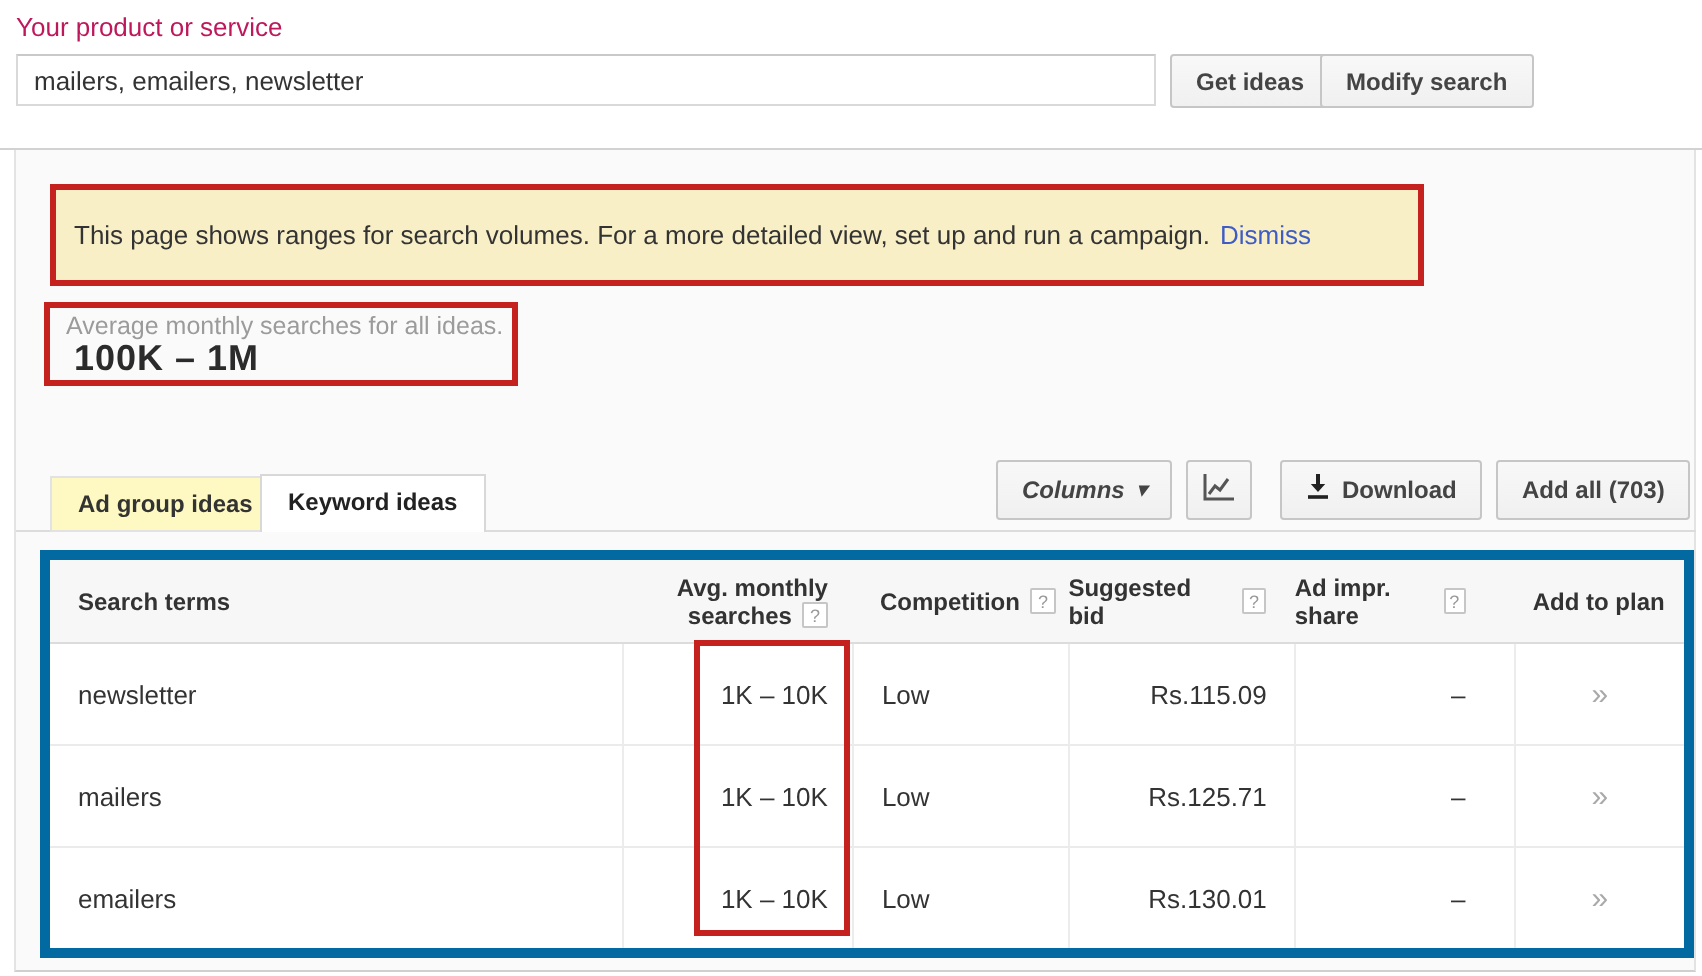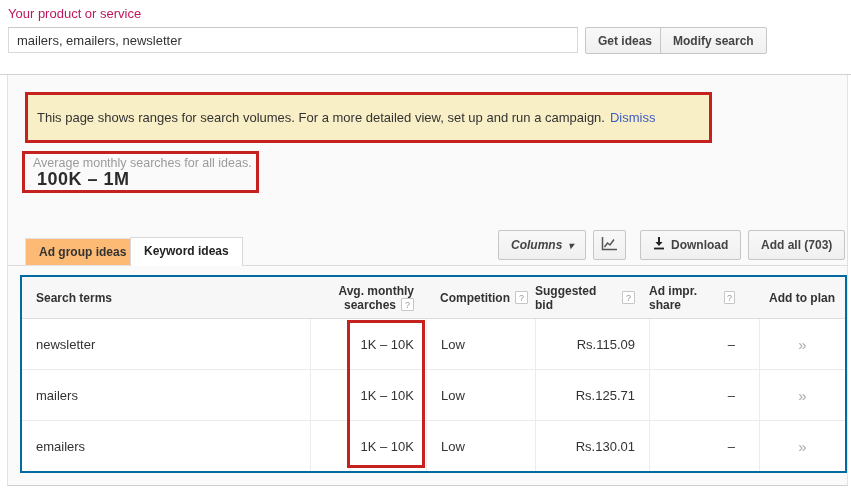--- a/index.html
+++ b/index.html
@@ -28,34 +28,34 @@
   
   .notice { position:absolute; left:28px; top:95px; width:681px; height:45px; background:#f8efc6; display:flex; align-items:center; padding-left:9px; font-size:13px; color:#333; z-index:2; }
   .notice a { color:#3d5cc5; text-decoration:none; margin-left:5px; cursor:pointer; }
 
   
   .summary-label { position:absolute; left:33px; top:156px; font-size:12.5px; color:#9b9b9b; z-index:2; }
   .summary-value { position:absolute; left:37px; top:169px; font-size:18px; font-weight:bold; color:#2b2b2b; z-index:2; letter-spacing:0.5px;text-align:right; }
 
   
   .tab { position:absolute; height:28px; line-height:27px; padding:0 13px; font-size:12px; font-weight:bold; cursor:pointer; }
-  .tab-inactive { left:25px; top:238px; background:#fdba74; border:1px solid #e2e2e2; color:#333; z-index:2; }
+  .tab-inactive { left:25px; top:238px; background:#fef9c3; border:1px solid #e2e2e2; color:#333; z-index:2; }
   .tab-active { left:130px; top:237px; height:29px; background:#fff; border:1px solid #d8d8d8; border-bottom:none; color:#222; z-index:3; }
   .tabs-divider { position:absolute; left:8px; top:265px; width:840px; border-top:1px solid #dcdcdc; z-index:1; }
 
   
   .tb { top:230px; height:30px; }
   .btn-columns { left:498px;font-style:italic; }
   .btn-chart { left:593px; width:33px; padding:0; justify-content:center; }
   .btn-download { left:640px; }
   .btn-addall { left:748px; }
   .caret { font-size:10px; color:#444; }
 
   
-  .ktable { position:absolute; left:20px; top:275px; width:827px; background:#fff; border:2px solid #0369a1; z-index:2; }
+  .ktable { position:absolute; left:20px; top:275px; width:827px; background:#fff; border:5px solid #0369a1; z-index:2; }
   .trow { display:flex; width:100%; }
   .thead { height:42px; background:#f7f7f7; border-bottom:1px solid #dcdcdc; }
   .tbody-row { height:51px; border-bottom:1px solid #ebebeb; background:#fff;justify-content:center; }
   .tbody-row:last-child { height:50px; border-bottom:none; }
   .cell { display:flex; align-items:center; font-size:13px; color:#333; overflow:hidden; }
   .hcell { font-size:12px; font-weight:bold; color:#333; }
   .c1 { width:288px; padding-left:14px; }
   .c2 { width:116px; justify-content:flex-end; padding-right:12px; }
   .c3 { width:109px; padding-left:14px; }
   .c4 { width:114px; justify-content:flex-end; padding-right:14px; }

